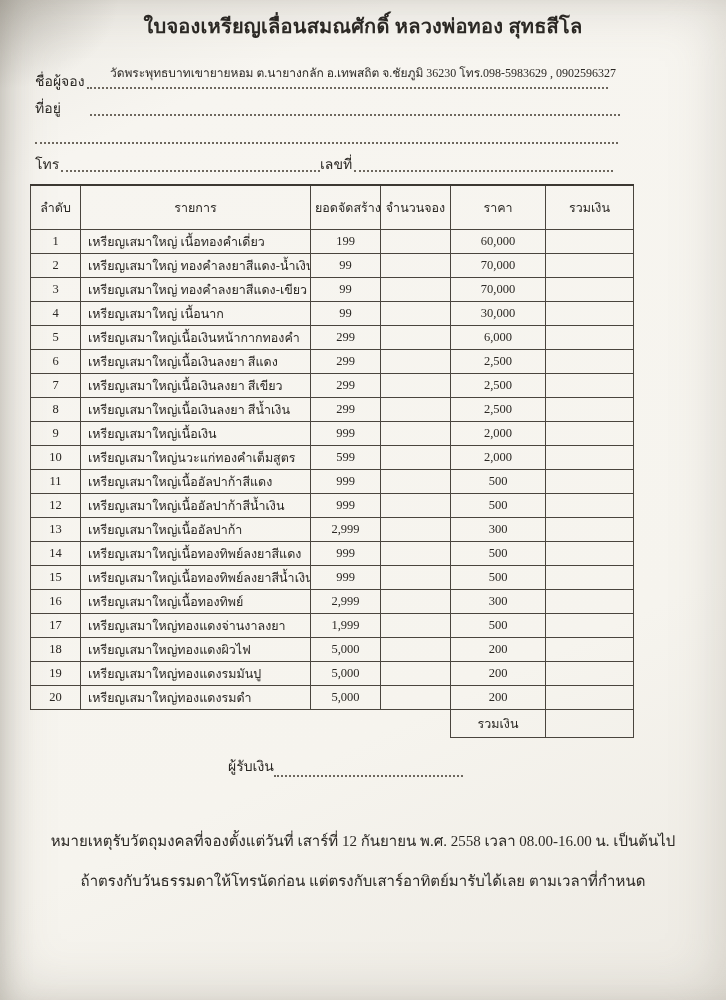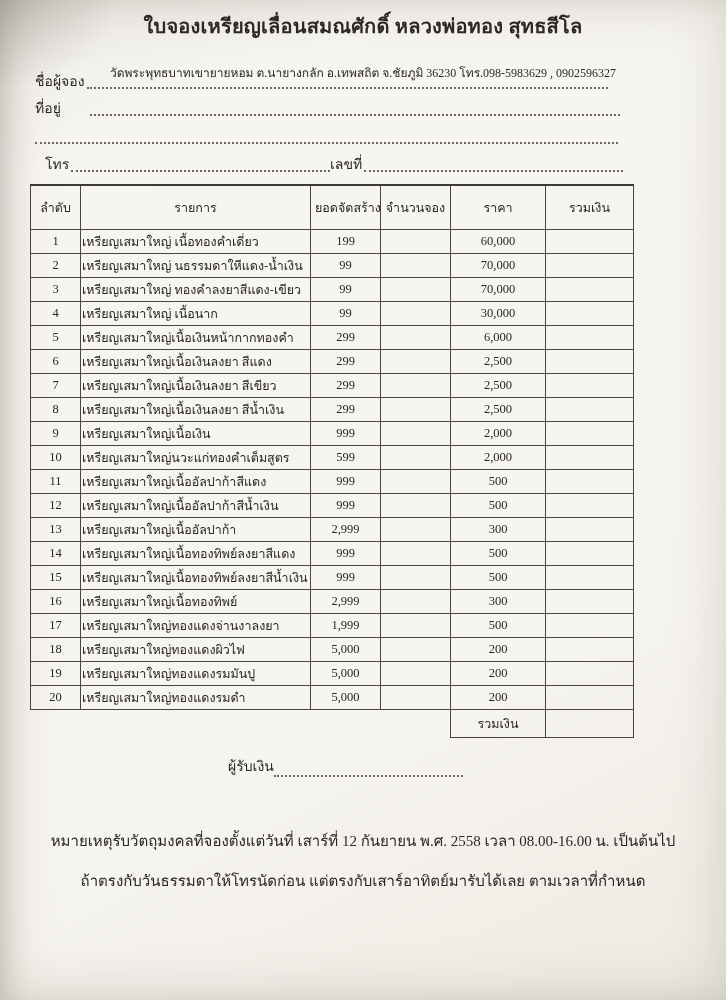--- a/index.html
+++ b/index.html
@@ -21,37 +21,37 @@
   .address{
     position:absolute;top:39px;left:0;width:100%;
     text-align:center;font-size:12px;margin-top:24px;
   }
   .fline{position:absolute;display:flex;align-items:center;font-size:14px;}
   .fline .lbl{white-space:nowrap;padding-right:2px;}
   .dots{flex:1;border-bottom:2px dotted #6d675e;height:14px;}
   .f-name{top:70px;left:35px;width:573px;}
   .f-addr{top:97px;left:35px;width:585px;gap:27px;}
   .f-addr2{top:128px;left:35px;width:583px;}
-  .f-phone{top:153px;left:35px;width:578px;margin-left:10px;}
+  .f-phone{top:153px;left:35px;width:578px;}
   .f-phone .dots.mid{max-width:298px;}
   table{
     position:absolute;left:30px;top:184px;width:603px;
     border-collapse:collapse;table-layout:fixed;
     font-size:12.5px;
   }
   col.c-no{width:50px;}col.c-item{width:230px;}col.c-made{width:70px;}
   col.c-res{width:70px;}col.c-price{width:95px;}col.c-total{width:88px;}
   th,td{
     border:1px solid #4a453e;
     padding:0 4px;text-align:center;font-weight:normal;
     overflow:hidden;white-space:nowrap;
   }
   thead th{height:43px;border-top:2px solid #3c3832;}
   tbody td{height:23px;}
-  td.item{text-align:left;padding-left:1px;margin-top:12px;}
+  td.item{text-align:left;padding-left:7px;margin-top:12px;}
   tr.total-row td{height:27px;}
   td.ghost{border:none;background:transparent;}
   .receiver{
     position:absolute;top:755px;left:228px;width:235px;
     display:flex;align-items:flex-end;font-size:14px;
   }
   .note{position:absolute;left:0;width:100%;text-align:center;font-size:15px;}
   .note1{top:829px;}
   .note2{top:869px;}
   .smudge{
@@ -112,21 +112,21 @@
         <tr>
           <td>1</td>
           <td class="item">เหรียญเสมาใหญ่ เนื้อทองคำเดี่ยว</td>
           <td>199</td>
           <td></td>
           <td>60,000</td>
           <td></td>
         </tr>
         <tr>
           <td>2</td>
-          <td class="item">เหรียญเสมาใหญ่ นธรรมดาใหีแดง-น้ำเงิน</td>
+          <td class="item">เหรียญเสมาใหญ่ ทองคำลงยาสีแดง-น้ำเงิน</td>
           <td>99</td>
           <td></td>
           <td>70,000</td>
           <td></td>
         </tr>
         <tr>
           <td>3</td>
           <td class="item">เหรียญเสมาใหญ่ ทองคำลงยาสีแดง-เขียว</td>
           <td>99</td>
           <td></td>

